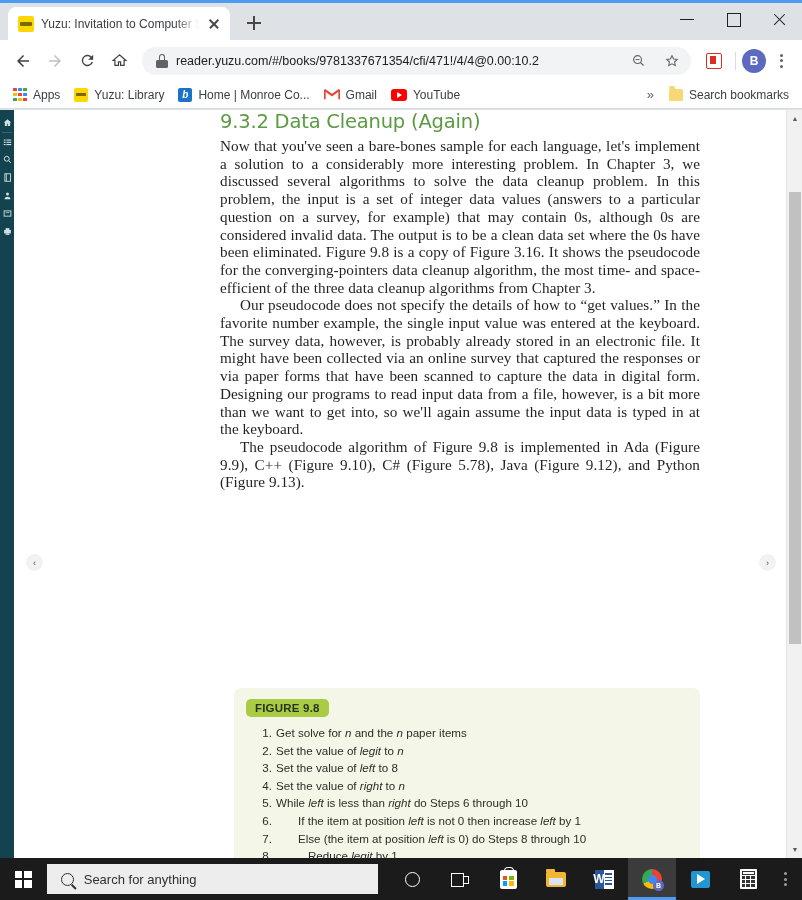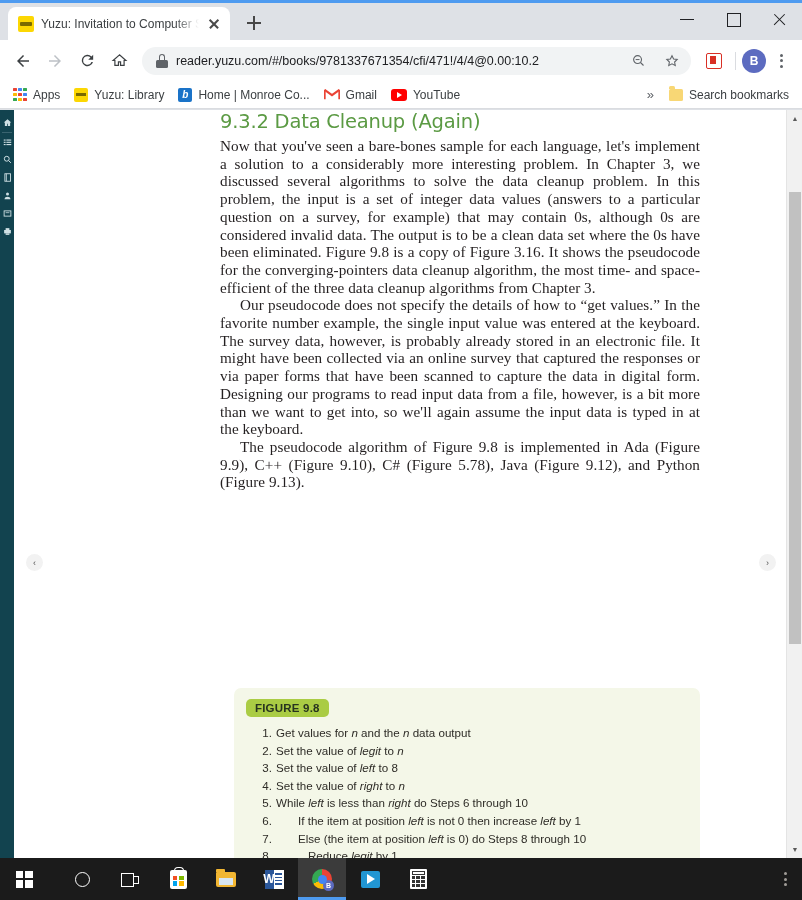--- a/index.html
+++ b/index.html
@@ -701,21 +701,21 @@
         <p class="body">Now that you've seen a bare-bones sample for each language, let's implement a solution to a considerably more interesting problem. In Chapter 3, we discussed several algorithms to solve the data cleanup problem. In this problem, the input is a set of integer data values (answers to a particular question on a survey, for example) that may contain 0s, although 0s are considered invalid data. The output is to be a clean data set where the 0s have been eliminated. Figure 9.8 is a copy of Figure 3.16. It shows the pseudocode for the converging-pointers data cleanup algorithm, the most time- and space-efficient of the three data cleanup algorithms from Chapter 3.</p>
         <p class="body indent">Our pseudocode does not specify the details of how to “get values.” In the favorite number example, the single input value was entered at the keyboard. The survey data, however, is probably already stored in an electronic file. It might have been collected via an online survey that captured the responses or via paper forms that have been scanned to capture the data in digital form. Designing our programs to read input data from a file, however, is a bit more than we want to get into, so we'll again assume the input data is typed in at the keyboard.</p>
         <p class="body indent">The pseudocode algorithm of Figure 9.8 is implemented in Ada (Figure 9.9), C++ (Figure 9.10), C# (Figure 5.78), Java (Figure 9.12), and Python (Figure 9.13).</p>
       </div>
 
       <div class="figure-box">
         <span class="fig-tag">FIGURE 9.8</span>
         <ol class="pseudo" id="pseudo-list">
             <li>
               <span class="num">1.</span>
-              <span class="txt"><span>Get values for </span><i>n</i><span> and the </span><i>n</i><span> data output</span></span>
+              <span class="txt"><span>Get solve for </span><i>n</i><span> and the </span><i>n</i><span> paper items</span></span>
             </li>
             <li>
               <span class="num">2.</span>
               <span class="txt"><span>Set the value of </span><i>legit</i><span> to </span><i>n</i></span>
             </li>
             <li>
               <span class="num">3.</span>
               <span class="txt"><span>Set the value of </span><i>left</i><span> to 8</span></span>
             </li>
             <li>
@@ -756,20 +756,24 @@
 
   <div class="taskbar">
     <div class="start-btn">
       <span class="win-logo">
           <i></i>
           <i></i>
           <i></i>
           <i></i>
         </span>
     </div>
+    <div class="tb-search">
+      <span class="mag"></span>
+      <span>Search for anything</span>
+    </div>
     <div class="tb-icons">
       <div class="tb-ico">
           <span class="cortana-ring"></span>
         </div>
       <div class="tb-ico">
           <span class="taskview"></span>
         </div>
       <div class="tb-ico">
         <span class="store-ico">
             <i style="background:#f25022"></i>

